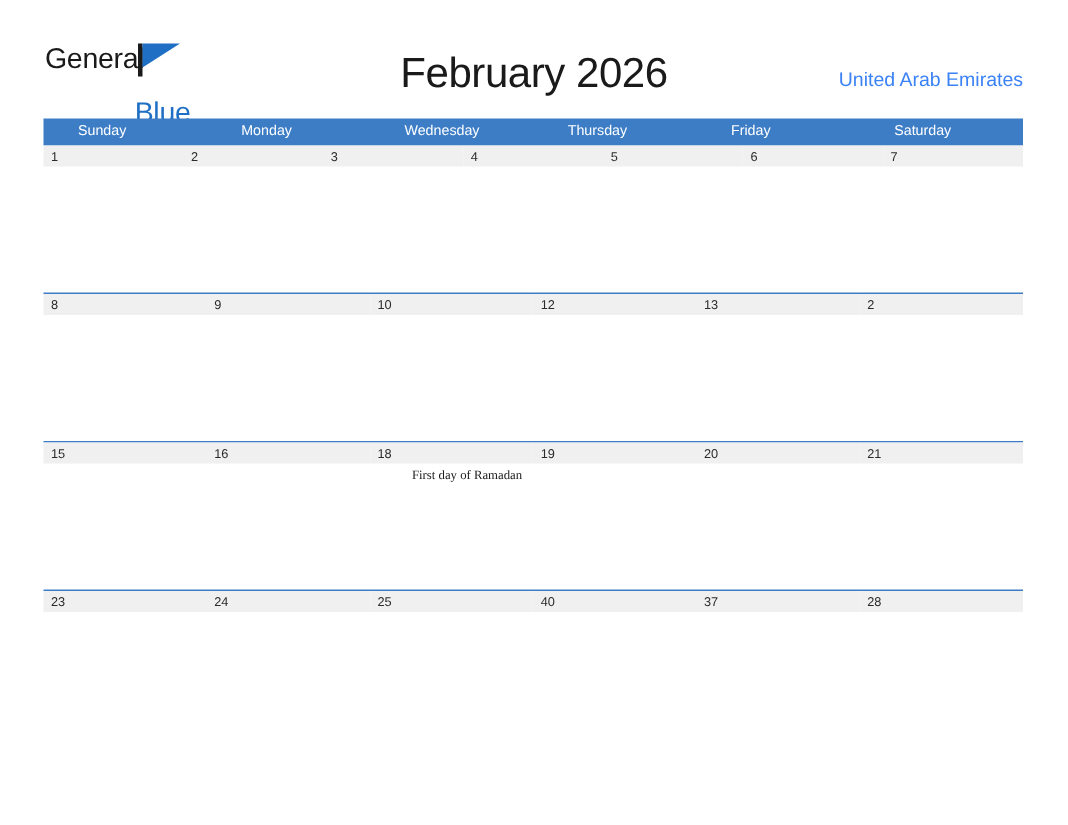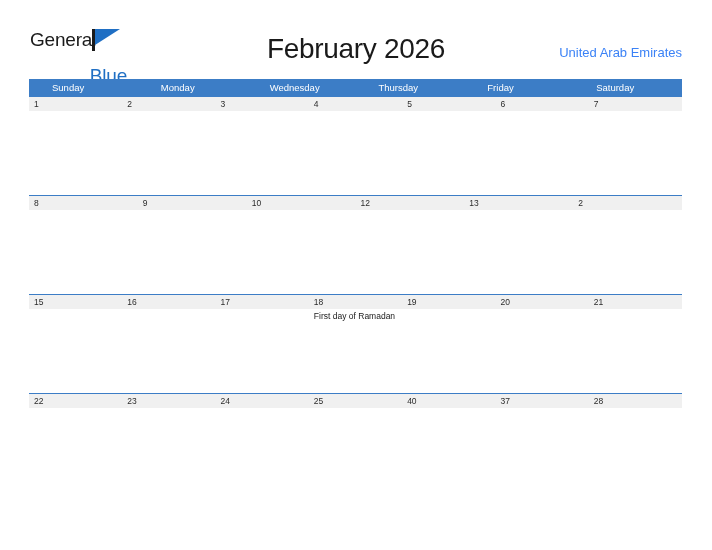--- a/index.html
+++ b/index.html
@@ -182,22 +182,23 @@
     position: absolute;
     left: 5px;
     top: 16px;
     right: 4px;
     z-index: 2;
   }
   .event-item {
     font-size: 8.5px;
     line-height: 11.5px;
     color: #1a1a1a;
-    font-family: Liberation Sans, sans-serif;
+    font-family: Liberation Serif, serif;
     word-wrap: break-word;
+    margin-left: 23px;
   }
 </style>
 </head>
 <body>
 
 <div class="page">
 
   <div class="header">
 
     <div class="brand">
@@ -289,24 +290,20 @@
           <div class="day-cell">
             <div class="day-num-band"></div>
             <div class="day-num">15</div>
           </div>
           <div class="day-cell">
             <div class="day-num-band"></div>
             <div class="day-num">16</div>
           </div>
           <div class="day-cell">
             <div class="day-num-band"></div>
-            <div class="day-num">17</div>
-          </div>
-          <div class="day-cell">
-            <div class="day-num-band"></div>
             <div class="day-num">18</div>
             <div class="day-events">
               <div class="event-item">First day of Ramadan</div>
             </div>
           </div>
           <div class="day-cell">
             <div class="day-num-band"></div>
             <div class="day-num">19</div>
           </div>
           <div class="day-cell">
@@ -314,24 +311,20 @@
             <div class="day-num">20</div>
           </div>
           <div class="day-cell">
             <div class="day-num-band"></div>
             <div class="day-num">21</div>
           </div>
         </div>
         <div class="week-row w4">
           <div class="day-cell">
             <div class="day-num-band"></div>
-            <div class="day-num">22</div>
-          </div>
-          <div class="day-cell">
-            <div class="day-num-band"></div>
             <div class="day-num">23</div>
           </div>
           <div class="day-cell">
             <div class="day-num-band"></div>
             <div class="day-num">24</div>
           </div>
           <div class="day-cell">
             <div class="day-num-band"></div>
             <div class="day-num">25</div>
           </div>

